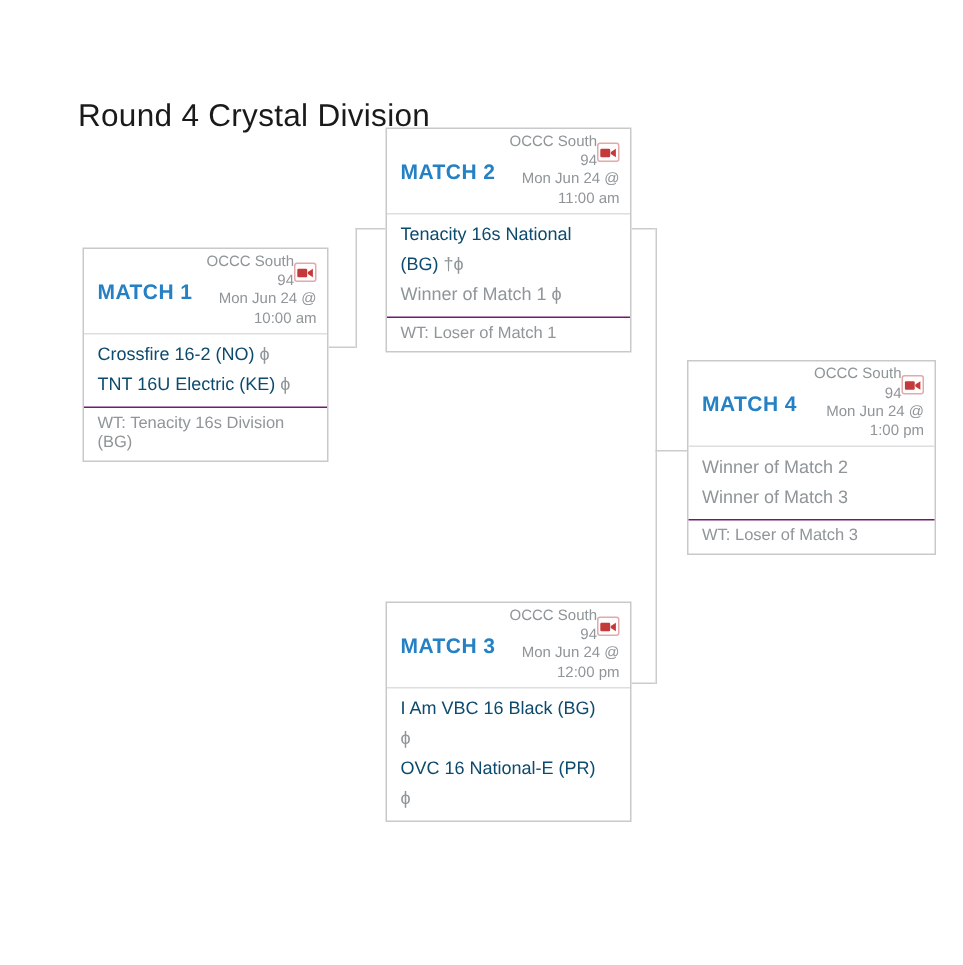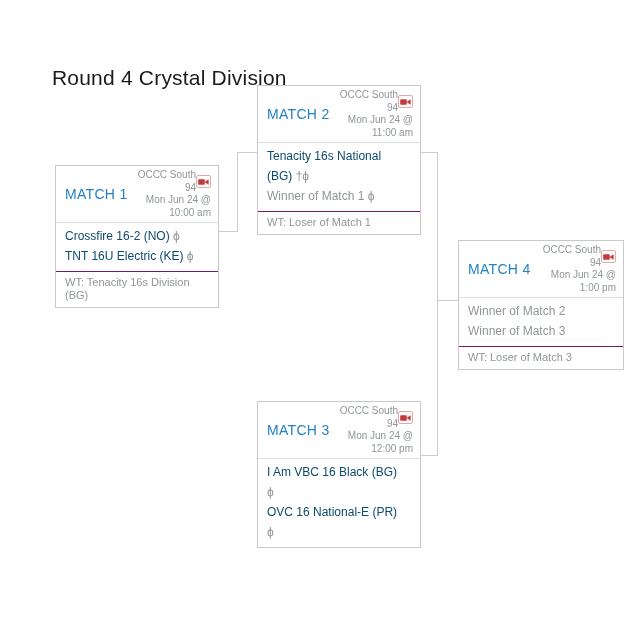--- a/index.html
+++ b/index.html
@@ -20,20 +20,21 @@
   #card-m3 { left:257px; top:401px; width:164px; }
   #card-m4 { left:458px; top:240px; width:166px; }
 
   .card-header {
     display:flex; justify-content:space-between; align-items:center;
     padding:3px 7px 3px 9px; border-bottom:1px solid #dedede; min-height:26px;
   }
   .match-label {
     color:#2581c4; font-size:14px; letter-spacing:0.3px; cursor:pointer;
     white-space:nowrap;
+    font-weight:bold;
   }
   .meta { text-align:right; color:#8f9598; font-size:10px; line-height:12.5px; }
   .meta-venue-row { display:flex; align-items:center; justify-content:flex-end; gap:0; }
   .video-icon {
     display:inline-flex; align-items:center; justify-content:center;
     width:13px; height:11px; border:1px solid #e2aaaa; border-radius:2px;
     background:#fffdfd; cursor:pointer; flex:0 0 auto;
   }
   .card-body { padding:3px 9px 5px 9px; }
   .body-line { font-size:12px; line-height:20px; white-space:nowrap; }

